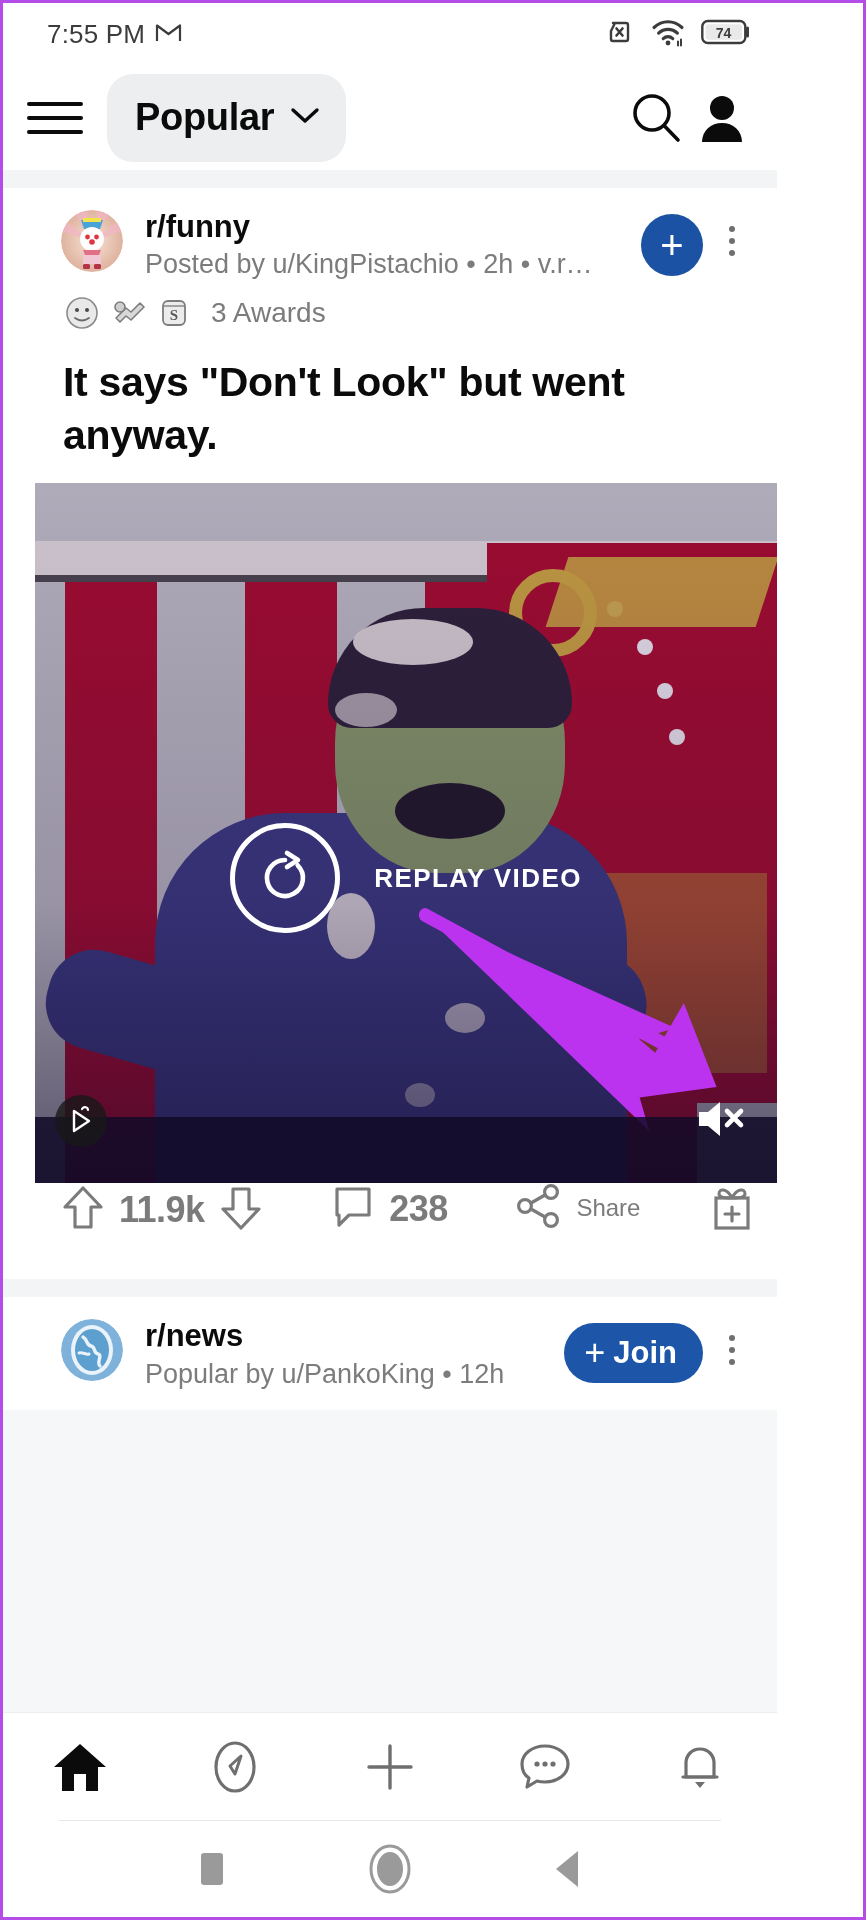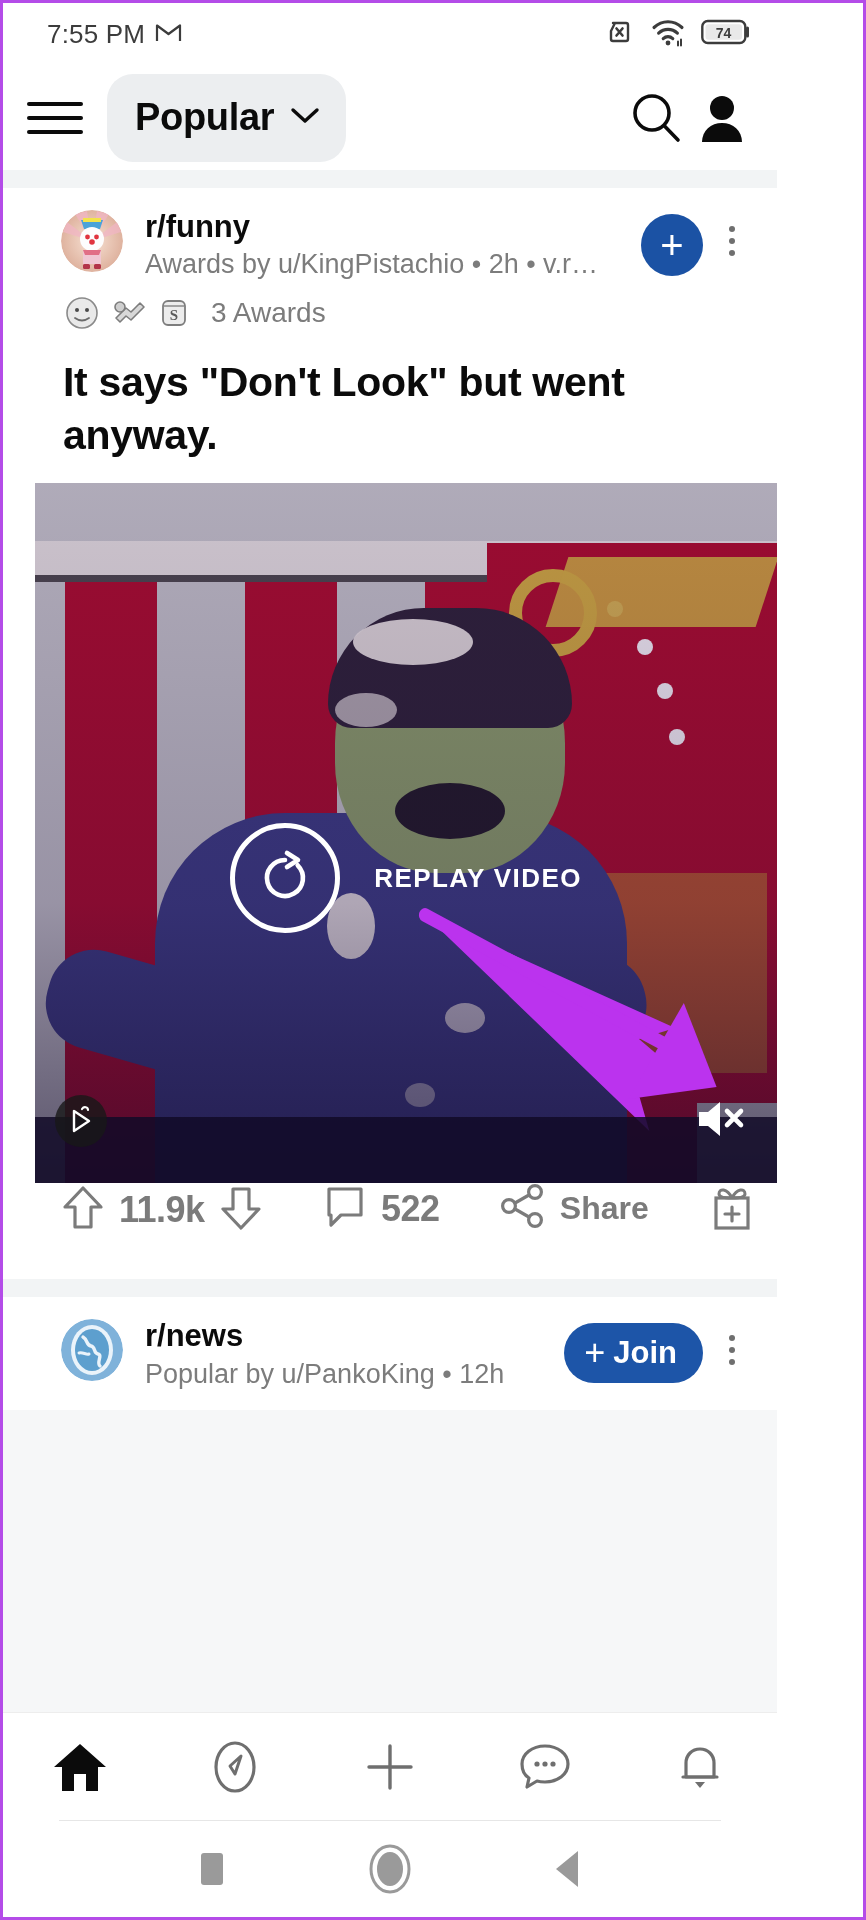--- a/index.html
+++ b/index.html
@@ -143,21 +143,21 @@
 
   
   .actions {
     display:flex; align-items:flex-start;
     height:96px; flex:0 0 96px;
     padding:0 22px 0 26px; gap:0;
     background:#fff;
   }
   .act { display:flex; align-items:center; gap:14px; }
   .act-num { font-size:36px; font-weight:bold; color:#7b7b7b; letter-spacing:-.5px; }
-  .act-text { font-size:32px; font-weight:bold; color:#7b7b7b; }
+  .act-text { font-size:24px; font-weight:normal; color:#7b7b7b; }
   .sp { flex:1; }
 
   
   .bottomnav {
     height:108px; flex:0 0 108px;
     display:flex; align-items:center; justify-content:space-around;
     background:#fff; border-top:1px solid #ededed;
   }
   .navitem { width:110px; height:86px; display:flex; align-items:center; justify-content:center; }
   .sysnav {
@@ -270,21 +270,21 @@
               <circle cx="35.5" cy="27" r="2.4" fill="#e0343f"></circle>
             <circle cx="31" cy="32" r="2.8" fill="#e0343f"></circle>
             <path d="M22 40h18v14H22z" fill="#f0c7d3"></path>
             <path d="M22 40h18l-2 5H24z" fill="#e16f86"></path>
             <rect x="22" y="54" width="7" height="5" rx="1.5" fill="#b33348"></rect>
             <rect x="33" y="54" width="7" height="5" rx="1.5" fill="#b33348"></rect>
           </svg>
         </div>
         <div class="post-head-txt">
           <div class="sub-name">r/funny</div>
-          <div class="post-meta">Awards by u/KingPistachio • 2h • v.r…</div>
+          <div class="post-meta">Posted by u/KingPistachio • 2h • v.r…</div>
         </div>
         <div class="join-plus">+</div>
         <div class="kebab">
             <i></i>
             <i></i>
             <i></i>
           </div>
       </div>
 
       <div class="awards">
@@ -391,21 +391,21 @@
               </svg>
           </span>
         </div>
         <div class="sp"></div>
         <div class="act">
           <span>
             <svg width="44" height="48" viewBox="0 0 44 48">
                 <path d="M6 6h32v26H18L8 42V32H6z" fill="none" stroke="#7b7b7b" stroke-width="3.2" stroke-linejoin="round"></path>
               </svg>
           </span>
-          <span class="act-num">522</span>
+          <span class="act-num">238</span>
         </div>
         <div class="sp"></div>
         <div class="act">
           <span>
             <svg width="46" height="46" viewBox="0 0 46 46">
               <circle cx="35" cy="9" r="6.4" fill="none" stroke="#7b7b7b" stroke-width="3.2"></circle>
               <circle cx="9" cy="23" r="6.4" fill="none" stroke="#7b7b7b" stroke-width="3.2"></circle>
               <circle cx="35" cy="37" r="6.4" fill="none" stroke="#7b7b7b" stroke-width="3.2"></circle>
               <path d="M15 20l14-8M15 26l14 8" stroke="#7b7b7b" stroke-width="3.2" stroke-linecap="round"></path>
             </svg>

